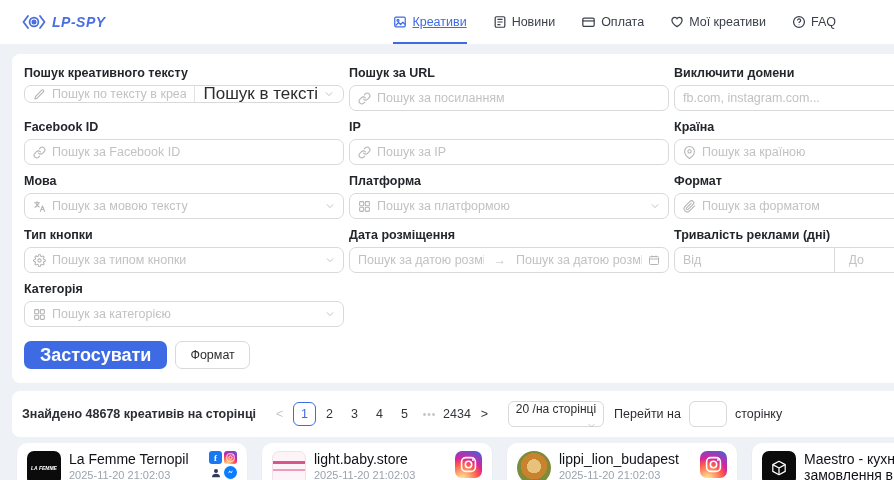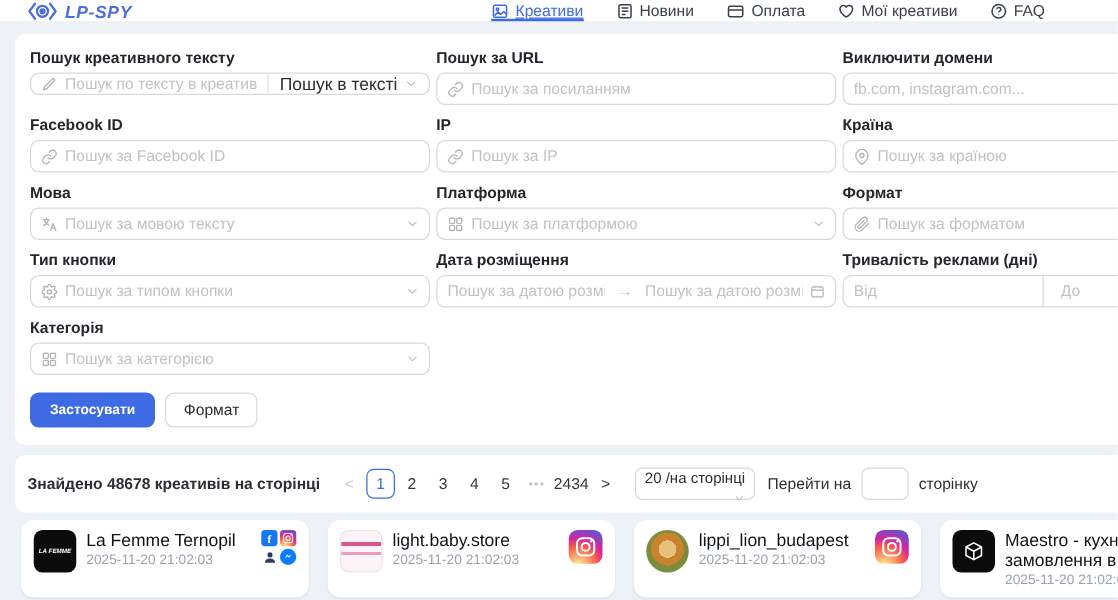--- a/index.html
+++ b/index.html
@@ -5,21 +5,21 @@
   * { box-sizing: border-box; margin: 0; padding: 0; }
   html, body { width: 894px; height: 480px; overflow: hidden; }
   body {
     background: #eef1f6;
     font-family: "Liberation Sans", sans-serif;
     font-size: 13px;
     color: #262626;
   }
 
   
-  .topnav { height: 17px; background: #fff; display: flex; align-items: stretch; padding-left: 22px; }
+  .topnav { height: 44px; background: #fff; display: flex; align-items: stretch; padding-left: 22px; }
   .logo { display: flex; align-items: center; gap: 6px; color: #4a6ee0; font-weight: bold; font-style: italic; font-size: 14px; letter-spacing: .5px; }
   .nav { display: flex; margin-left: auto; margin-right: 58px; gap: 26px; }
   .nav-item { display: flex; align-items: center; gap: 5px; font-size: 12.5px; color: #3a3f4a; cursor: pointer; border-bottom: 2px solid transparent; padding-top: 2px; }
   .nav-item.active { color: #3e6be4; border-bottom-color: #3e6be4; text-decoration: underline; }
   .nav-item svg { display: block; }
 
   
   .panel { background: #fff; border-radius: 8px; margin-left: 12px; width: 1056px; }
   .filter-panel { margin-top: 10px; padding: 12px 12px 14px; }
 
@@ -28,31 +28,31 @@
 
   .ctrl { height: 26px; border: 1px solid #d9d9d9; border-radius: 7px; display: flex; align-items: center; padding: 0 8px; gap: 6px; background: #fff; }
   .ctrl input { border: none; outline: none; flex: 1; min-width: 0; font-size: 12.5px; font-family: inherit; background: transparent; color: #262626; }
   input::placeholder { color: #c2c2c2; }
   .picon { flex-shrink: 0; display: flex; color: #b5b5b5; }
   .chev { margin-left: auto; color: #c2c2c2; flex-shrink: 0; display: flex; }
 
   .group { height: 18px; border: 1px solid #d9d9d9; border-radius: 7px; display: flex; align-items: stretch; background: #fff; }
   .group .inpart { flex: 1; min-width: 0; display: flex; align-items: center; gap: 6px; padding: 0 8px; }
   .group .inpart input { border: none; outline: none; flex: 1; min-width: 0; font-size: 12.5px; font-family: inherit; }
-  .addon { border-left: 1px solid #e3e3e3; display: flex; align-items: center; gap: 6px; padding: 0 9px; font-size: 14px; color: #2d2d2d; white-space: nowrap; cursor: pointer; text-align: right; }
+  .addon { border-left: 1px solid #e3e3e3; display: flex; align-items: center; gap: 6px; padding: 0 9px; font-size: 17px; color: #2d2d2d; white-space: nowrap; cursor: pointer; text-align: right; }
 
   .rangebox { justify-content: space-between; }
   .rangebox input { flex: 1; }
   .arrow { color: #c2c2c2; font-size: 12px; padding: 0 4px; flex-shrink: 0; }
   .split { display: flex; }
   .split .half { flex: 1; }
   .vdiv { width: 1px; background: #d9d9d9; align-self: stretch; margin: 0; }
 
   .actions { margin-top: 14px; display: flex; gap: 8px; }
-  .btn-primary { background: #3e6be4; color: #fff; border: none; border-radius: 7px; height: 28px; padding: 0 16px; font-size: 11px; font-weight: bold; font-family: inherit; cursor: pointer; }
+  .btn-primary { background: #3e6be4; color: #fff; border: none; border-radius: 7px; height: 28px; padding: 0 16px; font-size: 18px; font-weight: bold; font-family: inherit; cursor: pointer; }
   .btn-ghost { background: #fff; color: #2d2d2d; border: 1px solid #d9d9d9; border-radius: 7px; height: 28px; padding: 0 14px; font-size: 12.5px; font-family: inherit; cursor: pointer; }
 
   
   .pag-panel { margin-top: 8px; height: 46px; display: flex; align-items: center; padding: 0 10px; }
   .found { font-size: 12.5px; font-weight: bold; color: #2b2e33; margin-right: 12px; white-space: nowrap; }
   .pager { display: flex; align-items: center; gap: 2px; }
   .pg { min-width: 23px; height: 24px; display: flex; align-items: center; justify-content: center; font-size: 12.5px; color: #33373d; border-radius: 6px; cursor: pointer; }
   .pg.active { border: 1px solid #3e6be4; color: #3e6be4; background: #fff; }
   .pg.dots { color: #c2c2c2; letter-spacing: 1px; font-size: 10px; }
   .pg.prev { color: #c9c9c9; }

